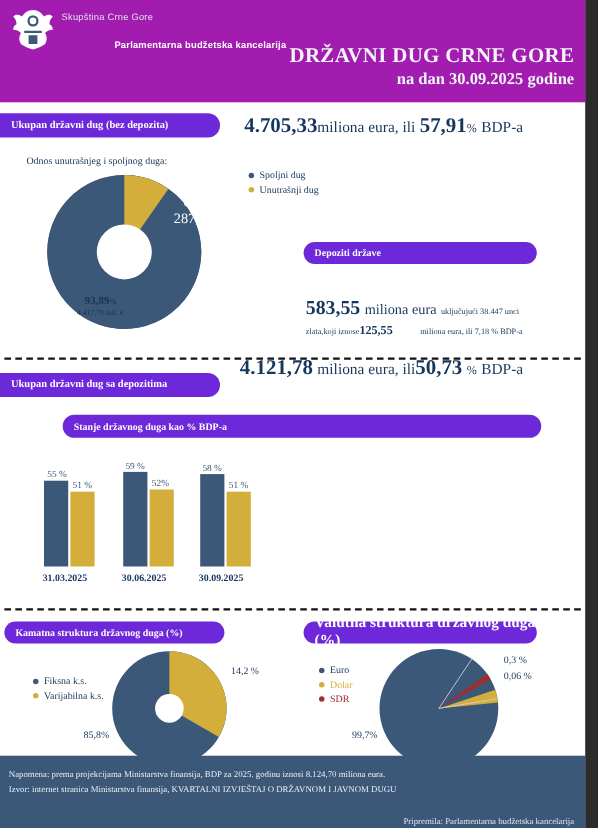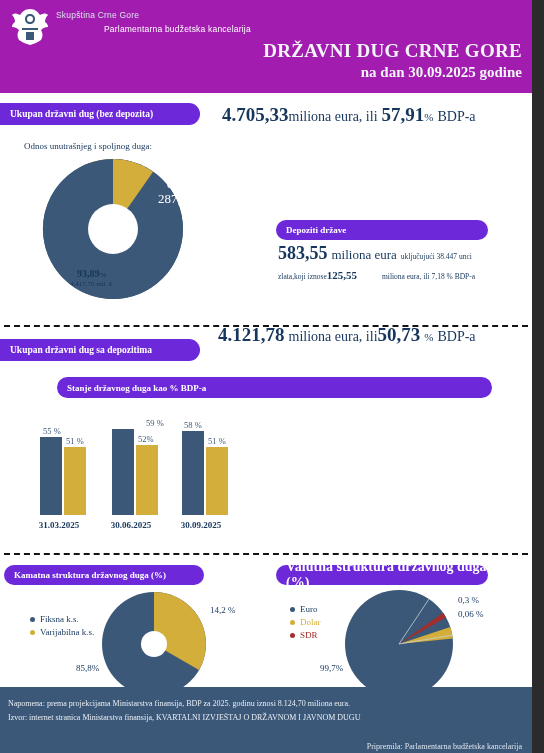--- a/index.html
+++ b/index.html
@@ -23,22 +23,22 @@
     background: #a21caf;
   }
   .emblem { position: absolute; left: 8px; top: 6px; width: 44px; height: 42px; }
   .org-block { position: absolute; left: 56px; top: 10px; }
   .org-line1 {
     font-family: "Liberation Sans", sans-serif;
     font-size: 8.5px; color: #d9e2ec; letter-spacing: .2px;
   }
   .org-line2 {
     font-family: "Liberation Sans", sans-serif;
-    font-size: 8.5px; color: #ffffff; font-weight: normal; letter-spacing: .2px;
-    margin-top: 4px;
+    font-size: 8.5px; color: #ffffff; font-weight: bold; letter-spacing: .2px;
+    margin-top: 16px;
     padding-left: 48px;
   }
   .main-title {
     position: absolute; right: 10px; top: 40px;
     text-align: right;
     font-weight: bold; font-size: 19px; color: #f2f5f8;
     letter-spacing: .3px;
   }
   .sub-title {
     position: absolute; right: 10px; top: 64px;
@@ -164,26 +164,36 @@
   <div class="chart-label bold lbl-on-gold" style="left:143px;top:180px;font-size:9.5px;">
     <span>6,11</span><span style="font-size:7px;">%</span>
   </div>
   <div class="chart-label lbl-on-gold" style="left:134px;top:191px;font-size:13px;">287,63 mil. €</div>
 
   <div class="chart-label bold" style="left:77px;top:268px;font-size:10px;">
     <span>93,89</span><span style="font-size:7px;">%</span>
   </div>
   <div class="chart-label" style="left:70px;top:280px;font-size:7px;">4.417,70 mil. €</div>
 
+  <div class="legend" style="left:226px;top:154px;">
+    <div class="legend-row">
+      <span class="legend-dot" style="background:#3c5878;"></span>
+      <span class="legend-text">Spoljni dug</span>
+    </div>
+    <div class="legend-row">
+      <span class="legend-dot" style="background:#d4ae3b;"></span>
+      <span class="legend-text">Unutrašnji dug</span>
+    </div>
+  </div>
 
   <div class="pill inset" style="position:absolute;left:276px;top:220px;width:212px;height:20px;font-size:9px;">
     <span>Depoziti države</span>
   </div>
   <div class="dep-box" style="left:278px;top:243px;width:250px;">
-    <div class="dep-text" style="white-space:nowrap;">
+    <div class="dep-text" style="white-space:nowrap;margin-top:26px;">
       <span style="font-size:18px;font-weight:bold;">583,55</span>
       <span style="font-size:13px;">miliona eura</span>
       <span style="font-size:7.5px;">uključujući 38.447 unci</span>
     </div>
     <div class="dep-text" style="white-space:nowrap;margin-top:1px;">
       <span style="font-size:7.5px;">zlata,koji iznose</span><span style="font-size:11px;font-weight:bold;">125,55</span>
       <span style="font-size:7.5px;padding-left:21px;">miliona eura, ili 7,18 % BDP-a</span>
     </div>
   </div>
 
@@ -206,21 +216,21 @@
 
   <div style="position:absolute;left:14px;top:405px;width:260px;height:110px;">
 
     <div class="bar" style="left:26px;width:22px;height:78px;background:#3c5878;"></div>
     <div class="bar" style="left:50px;width:22px;height:68px;background:#d4ae3b;"></div>
     <div class="bar-value" style="left:29px;top:21px;">55 %</div>
     <div class="bar-value" style="left:52px;top:31px;">51 %</div>
 
     <div class="bar" style="left:98px;width:22px;height:86px;background:#3c5878;"></div>
     <div class="bar" style="left:122px;width:22px;height:70px;background:#d4ae3b;"></div>
-    <div class="bar-value" style="left:100px;top:13px;margin-left:32px;">59 %</div>
+    <div class="bar-value" style="left:100px;top:13px;">59 %</div>
     <div class="bar-value" style="left:124px;top:29px;">52%</div>
 
     <div class="bar" style="left:168px;width:22px;height:84px;background:#3c5878;"></div>
     <div class="bar" style="left:192px;width:22px;height:68px;background:#d4ae3b;"></div>
     <div class="bar-value" style="left:170px;top:15px;">58 %</div>
     <div class="bar-value" style="left:194px;top:31px;">51 %</div>
   </div>
 
   <div class="bar-axis-label" style="left:14px;top:520px;width:90px;">31.03.2025</div>
   <div class="bar-axis-label" style="left:86px;top:520px;width:90px;">30.06.2025</div>

